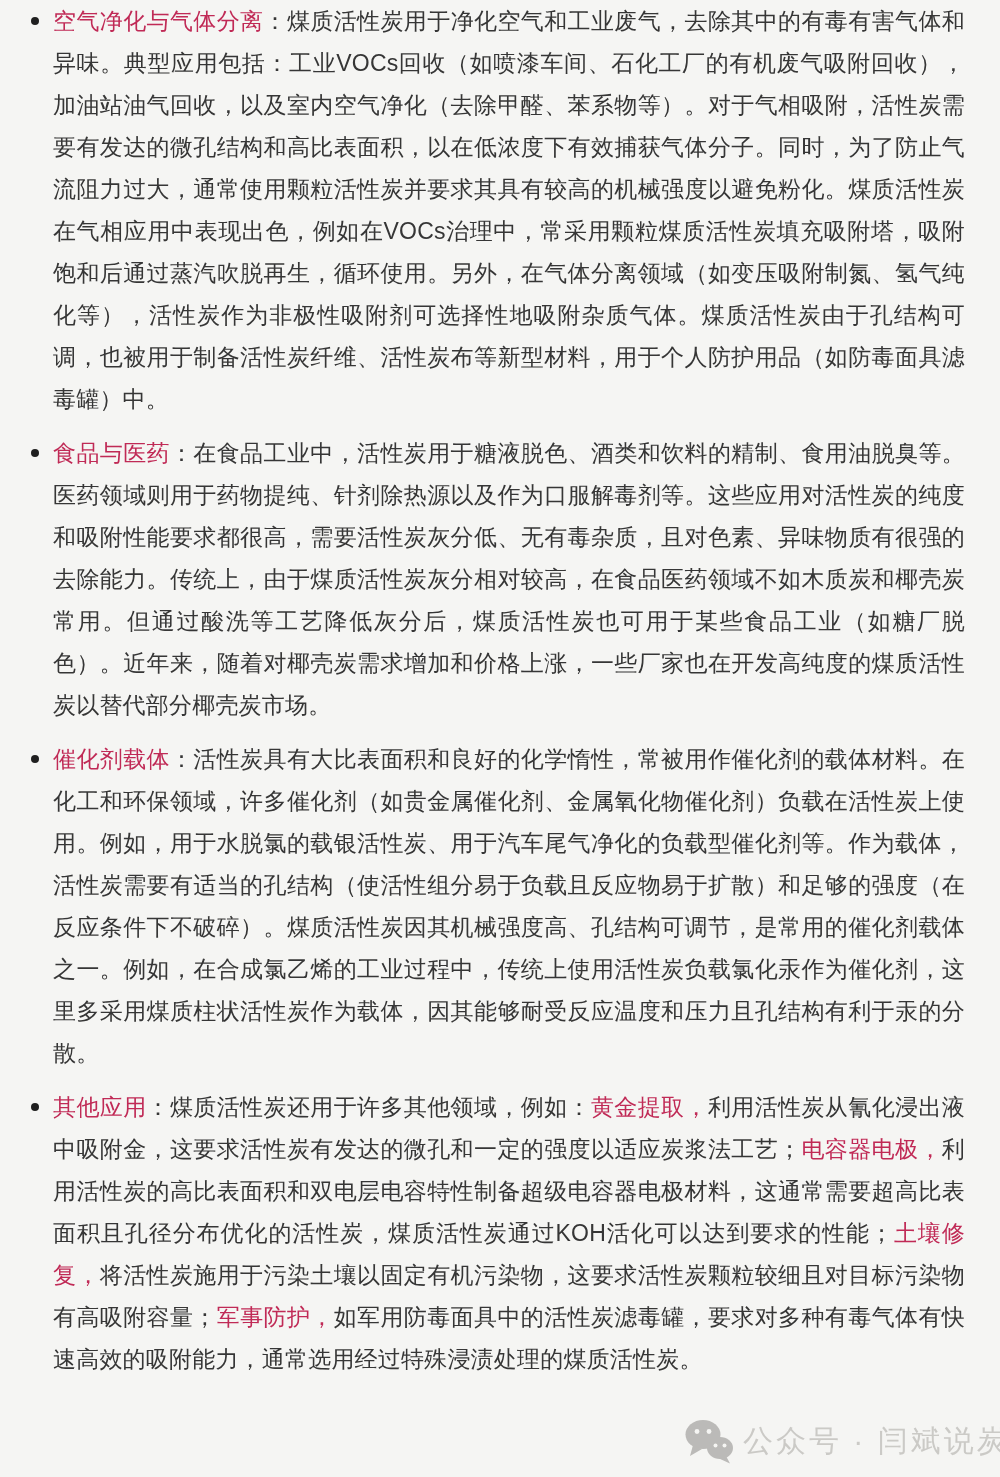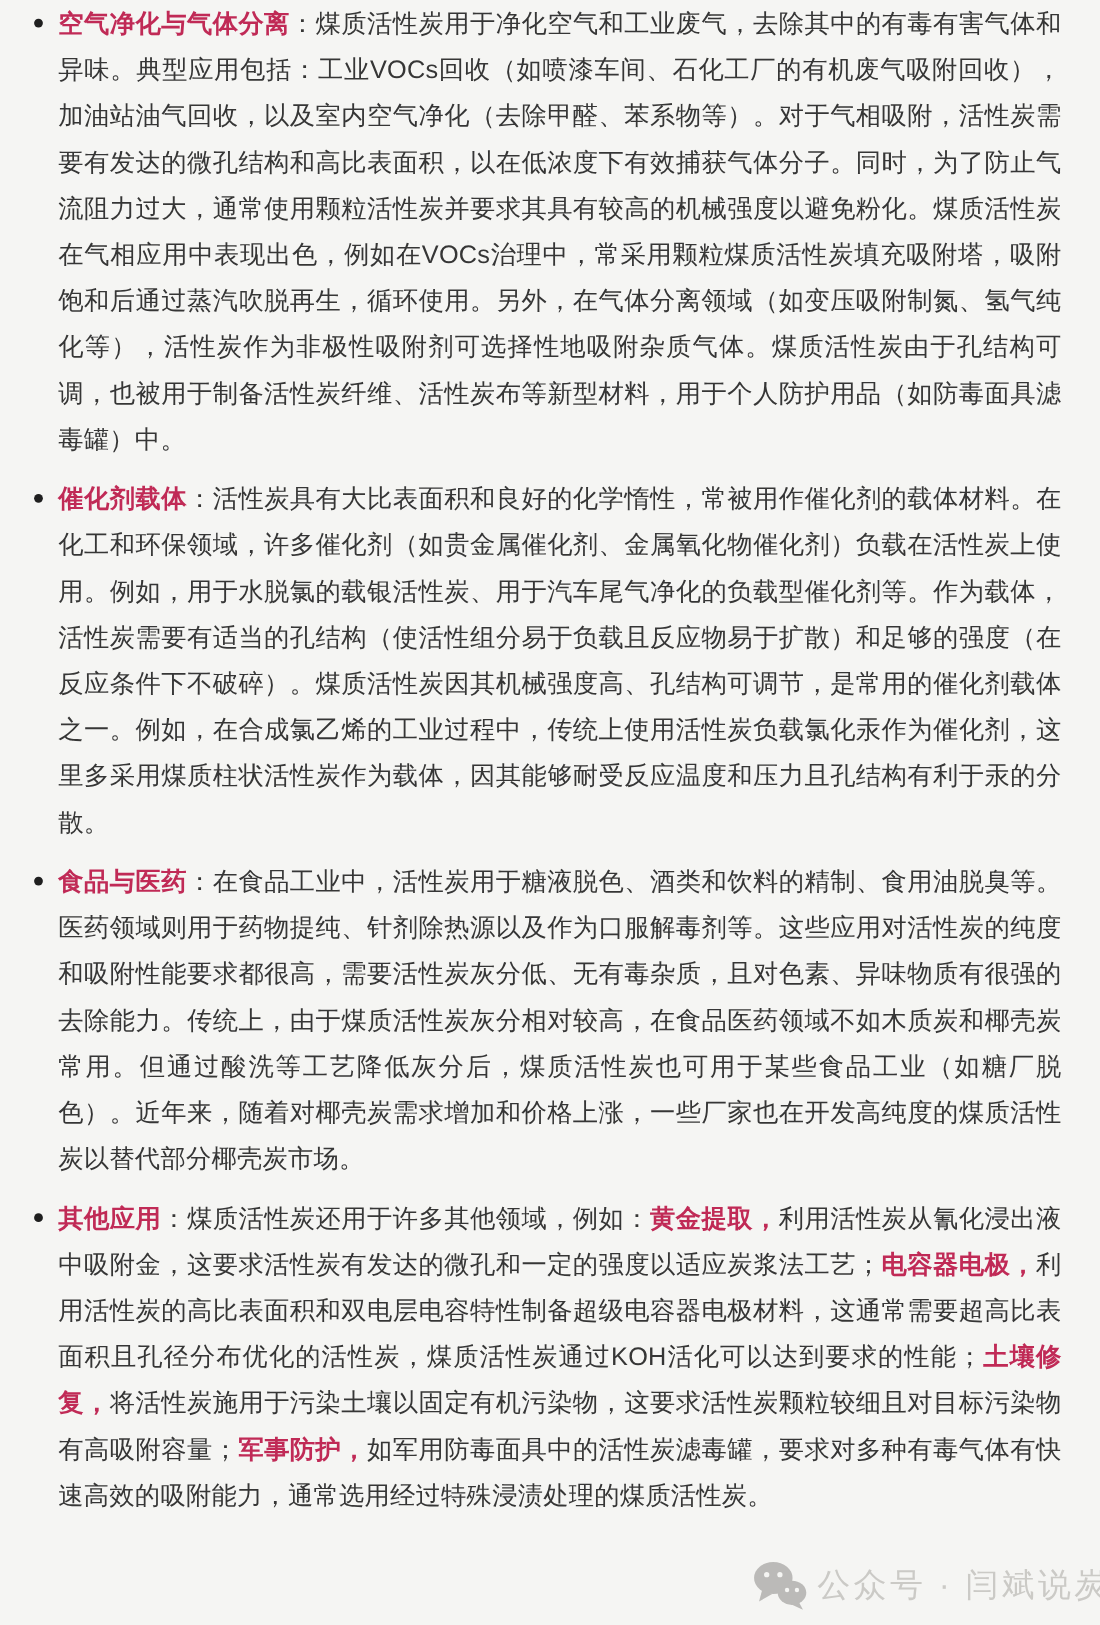--- a/index.html
+++ b/index.html
@@ -41,21 +41,21 @@
     position: absolute;
     left: -22px;
     top: 17px;
     width: 8px;
     height: 8px;
     border-radius: 50%;
     background: #1f1f1f;
   }
   .term {
     color: #c02a56;
-    font-weight: bold;
+    font-weight: normal;
   }
   .watermark {
     position: absolute;
     left: 684px;
     top: 1416px;
     height: 50px;
     display: flex;
     align-items: center;
     gap: 9px;
     z-index: 0;
@@ -87,18 +87,18 @@
       <circle cx="31.5" cy="27.5" r="2"></circle>
       <circle cx="40.5" cy="27.5" r="2"></circle>
     </g>
   </svg>
   <span class="wm-text">公众号 · 闫斌说炭</span>
 </div>
 
 <div class="content">
   <ul class="apps" id="apps-list">
       <li class="txt"><span class="term">空气净化与气体分离</span><span>：煤质活性炭用于净化空气和工业废气，去除其中的有毒有害气体和异味。典型应用包括：工业VOCs回收（如喷漆车间、石化工厂的有机废气吸附回收），加油站油气回收，以及室内空气净化（去除甲醛、苯系物等）。对于气相吸附，活性炭需要有发达的微孔结构和高比表面积，以在低浓度下有效捕获气体分子。同时，为了防止气流阻力过大，通常使用颗粒活性炭并要求其具有较高的机械强度以避免粉化。煤质活性炭在气相应用中表现出色，例如在VOCs治理中，常采用颗粒煤质活性炭填充吸附塔，吸附饱和后通过蒸汽吹脱再生，循环使用。另外，在气体分离领域（如变压吸附制氮、氢气纯化等），活性炭作为非极性吸附剂可选择性地吸附杂质气体。煤质活性炭由于孔结构可调，也被用于制备活性炭纤维、活性炭布等新型材料，用于个人防护用品（如防毒面具滤毒罐）中。</span></li>
+      <li class="txt"><span class="term">食品与医药</span><span>：在食品工业中，活性炭用于糖液脱色、酒类和饮料的精制、食用油脱臭等。医药领域则用于药物提纯、针剂除热源以及作为口服解毒剂等。这些应用对活性炭的纯度和吸附性能要求都很高，需要活性炭灰分低、无有毒杂质，且对色素、异味物质有很强的去除能力。传统上，由于煤质活性炭灰分相对较高，在食品医药领域不如木质炭和椰壳炭常用。但通过酸洗等工艺降低灰分后，煤质活性炭也可用于某些食品工业（如糖厂脱色）。近年来，随着对椰壳炭需求增加和价格上涨，一些厂家也在开发高纯度的煤质活性炭以替代部分椰壳炭市场。</span></li>
       <li class="txt"><span class="term">催化剂载体</span><span>：活性炭具有大比表面积和良好的化学惰性，常被用作催化剂的载体材料。在化工和环保领域，许多催化剂（如贵金属催化剂、金属氧化物催化剂）负载在活性炭上使用。例如，用于水脱氯的载银活性炭、用于汽车尾气净化的负载型催化剂等。作为载体，活性炭需要有适当的孔结构（使活性组分易于负载且反应物易于扩散）和足够的强度（在反应条件下不破碎）。煤质活性炭因其机械强度高、孔结构可调节，是常用的催化剂载体之一。例如，在合成氯乙烯的工业过程中，传统上使用活性炭负载氯化汞作为催化剂，这里多采用煤质柱状活性炭作为载体，因其能够耐受反应温度和压力且孔结构有利于汞的分散。</span></li>
-      <li class="txt"><span class="term">食品与医药</span><span>：在食品工业中，活性炭用于糖液脱色、酒类和饮料的精制、食用油脱臭等。医药领域则用于药物提纯、针剂除热源以及作为口服解毒剂等。这些应用对活性炭的纯度和吸附性能要求都很高，需要活性炭灰分低、无有毒杂质，且对色素、异味物质有很强的去除能力。传统上，由于煤质活性炭灰分相对较高，在食品医药领域不如木质炭和椰壳炭常用。但通过酸洗等工艺降低灰分后，煤质活性炭也可用于某些食品工业（如糖厂脱色）。近年来，随着对椰壳炭需求增加和价格上涨，一些厂家也在开发高纯度的煤质活性炭以替代部分椰壳炭市场。</span></li>
       <li class="txt"><span class="term">其他应用</span><span>：煤质活性炭还用于许多其他领域，例如：</span><span class="term">黄金提取，</span><span>利用活性炭从氰化浸出液中吸附金，这要求活性炭有发达的微孔和一定的强度以适应炭浆法工艺；</span><span class="term">电容器电极，</span><span>利用活性炭的高比表面积和双电层电容特性制备超级电容器电极材料，这通常需要超高比表面积且孔径分布优化的活性炭，煤质活性炭通过KOH活化可以达到要求的性能；</span><span class="term">土壤修复，</span><span>将活性炭施用于污染土壤以固定有机污染物，这要求活性炭颗粒较细且对目标污染物有高吸附容量；</span><span class="term">军事防护，</span><span>如军用防毒面具中的活性炭滤毒罐，要求对多种有毒气体有快速高效的吸附能力，通常选用经过特殊浸渍处理的煤质活性炭。</span></li>
     </ul>
 
 </div>
 
 </body></html>

